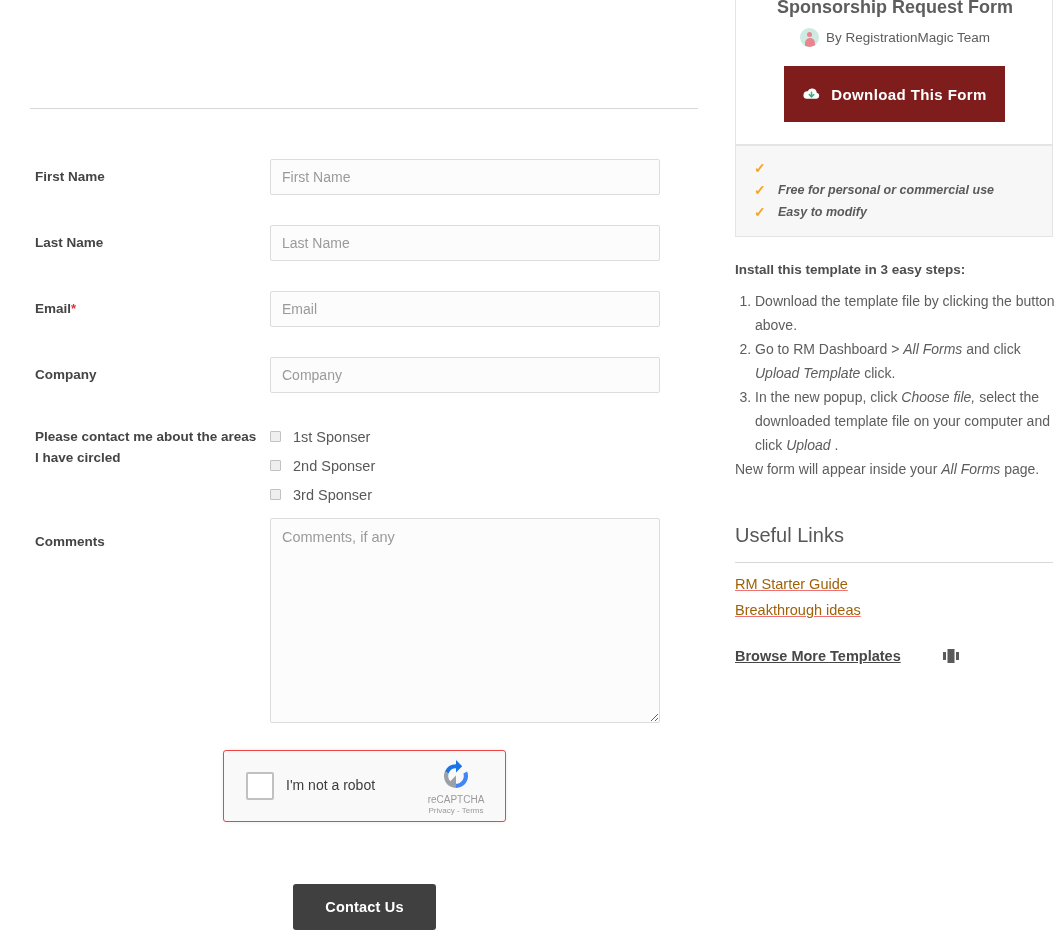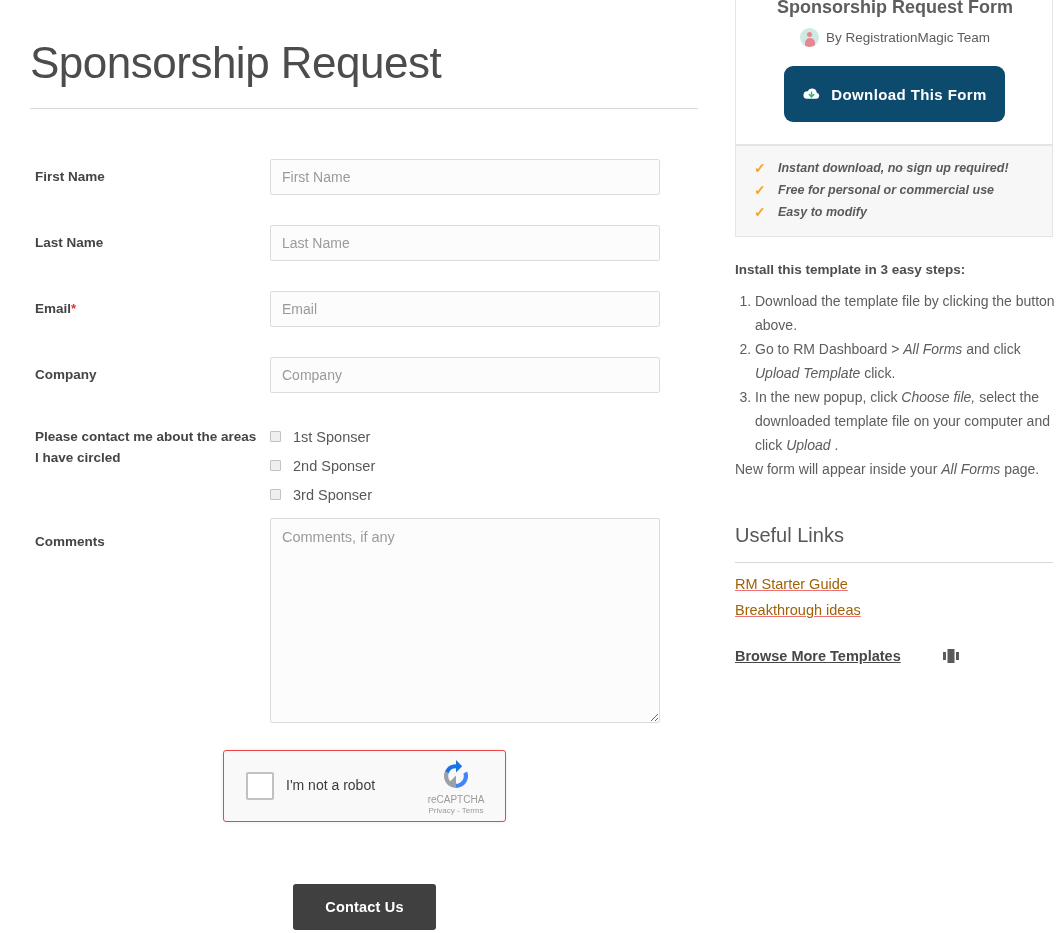--- a/index.html
+++ b/index.html
@@ -273,23 +273,23 @@
     color: #5d5d5d;
   }
 
   #download-button {
     position: absolute;
     left: 48px;
     top: 66px;
     width: 221px;
     height: 56px;
     box-sizing: border-box;
-    background: #0c4a6e;
+    background: #7f1d1d;
     border: none;
-    border-radius: 9px;
+    border-radius: 0;
     color: #ffffff;
     font-family: "Liberation Sans", sans-serif;
     font-size: 15px;
     font-weight: bold;
     letter-spacing: 0.4px;
     cursor: pointer;
     display: flex;
     align-items: center;
     justify-content: center;
     gap: 10px;
@@ -399,21 +399,20 @@
     margin-left: 2px;
     display: inline-flex;
     align-items: center;
   }
 </style>
 </head>
 <body>
 
 <div id="main-column">
 
-  <h1 id="page-title">Sponsorship Request</h1>
   <div id="title-divider"></div>
 
   <div id="form-area">
 
     <div class="form-row" style="height:66px;">
       <div class="field-label" style="top:16px;">First Name</div>
       <input class="text-input" type="text" style="top: 9px;" placeholder="First Name">
     </div>
 
     <div class="form-row" style="height:66px;">
@@ -490,21 +489,20 @@
         <path d="M15.6 6.1A5.1 5.1 0 0 0 5.9 4.6 4.1 4.1 0 0 0 4.3 12.6h11.1a3.3 3.3 0 0 0 .2-6.5z" fill="#ffffff"></path>
         <path d="M10 5.6v4.2M10 10.6l2.4-2.6M10 10.6L7.6 8" stroke="#3aaf7b" stroke-width="1.6" fill="none" stroke-linecap="round"></path>
       </svg>
       <span>Download This Form</span>
     </button>
   </div>
 
   <div id="features-card">
     <div class="feature-item">
       <span class="feature-check">✓</span>
-      <span class="feature-text">Instant download, no sign up required!</span>
     </div>
     <div class="feature-item">
       <span class="feature-check">✓</span>
       <span class="feature-text">Free for personal or commercial use</span>
     </div>
     <div class="feature-item">
       <span class="feature-check">✓</span>
       <span class="feature-text">Easy to modify</span>
     </div>
   </div>

